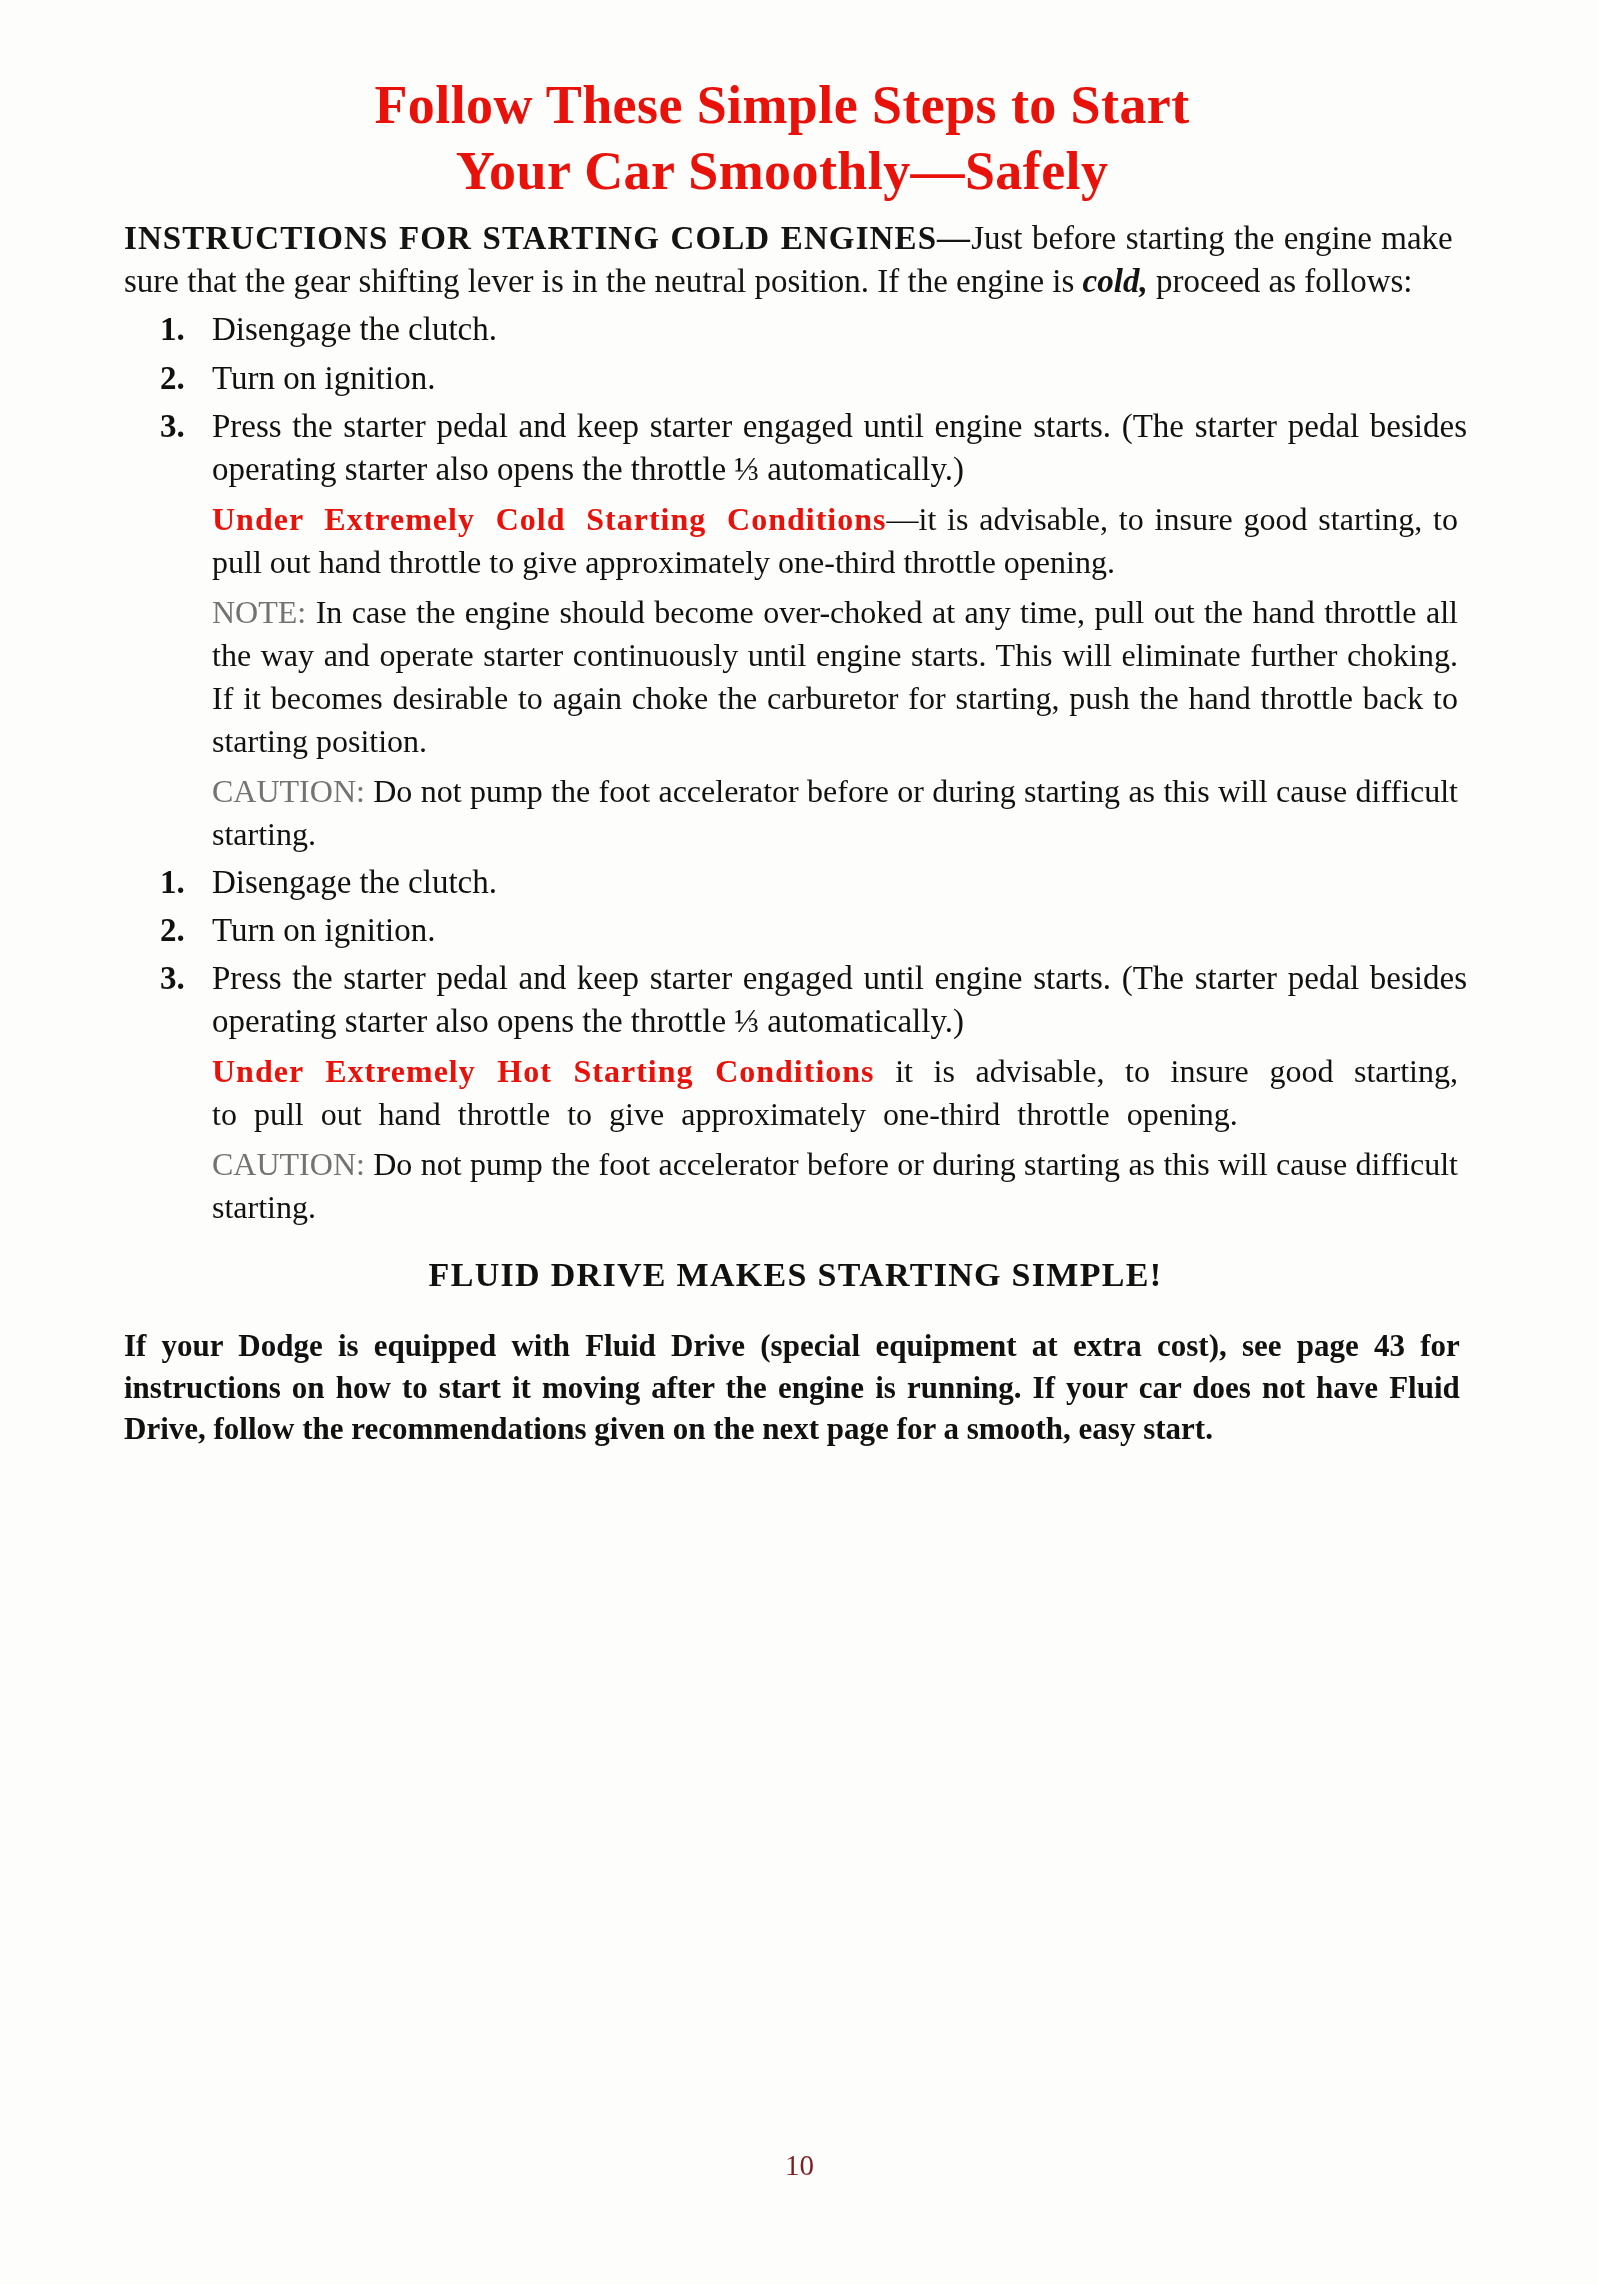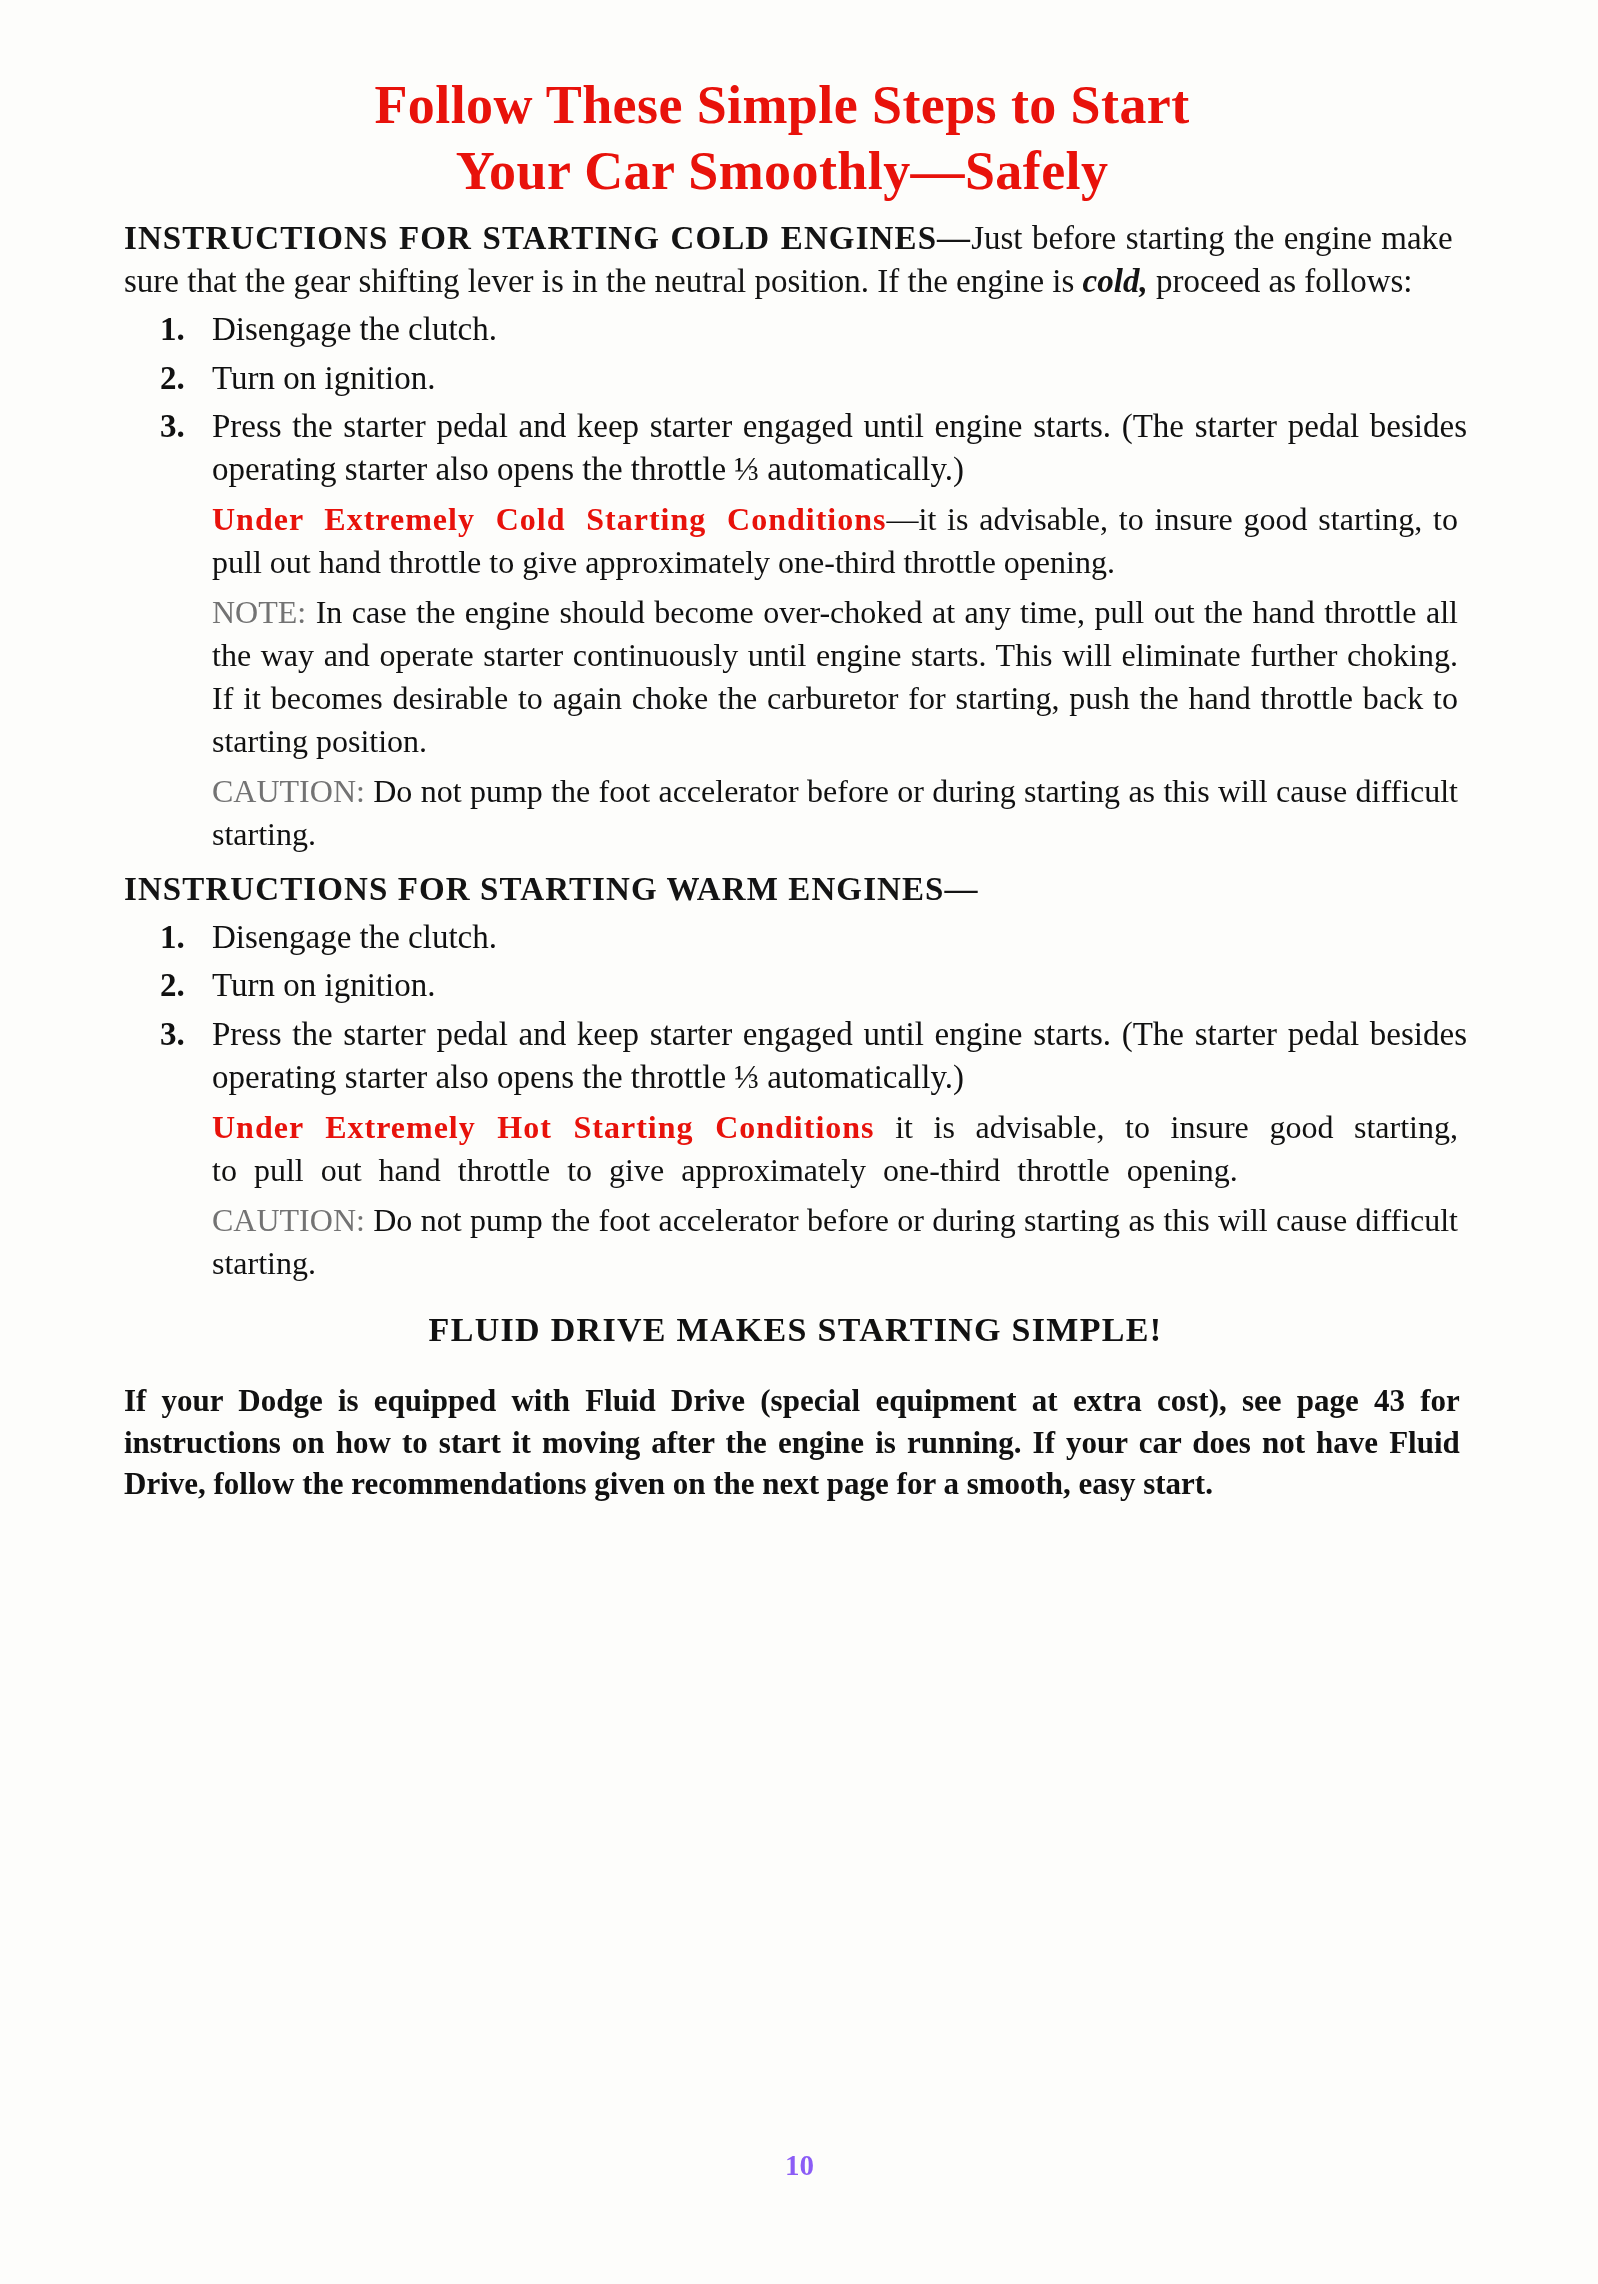--- a/index.html
+++ b/index.html
@@ -130,22 +130,22 @@
   }
 
   
   .page-number {
     position: absolute;
     left: 0;
     top: 2149px;
     width: 1599px;
     text-align: center;
     font-size: 29px;
-    font-weight: bold;
-    color: #8b5cf6;
+    font-weight: normal;
+    color: #7f1d1d;
   }
 </style>
 </head>
 <body>
 
 <div class="page">
   <div class="content">
 
     <h1 class="title">
       <span>Follow These Simple Steps to Start</span>
@@ -176,21 +176,20 @@
         <div class="sub">
           <span class="red">NOTE:</span><span> In case the engine should become over-choked at any time, pull out the hand throttle all the way and operate starter continuously until engine starts. This will eliminate further choking. If it becomes desirable to again choke the carburetor for starting, push the hand throttle back to starting position.</span>
         </div>
 
         <div class="sub">
           <span class="red">CAUTION:</span><span> Do not pump the foot accelerator before or during starting as this will cause difficult starting.</span>
         </div>
       </li>
     </ol>
 
-    <p class="para section-head">INSTRUCTIONS FOR STARTING WARM ENGINES—</p>
 
     <ol class="steps">
       <li class="tight">
         <span class="num">1.</span>
         <span>Disengage the clutch.</span>
       </li>
       <li class="tight">
         <span class="num">2.</span>
         <span>Turn on ignition.</span>
       </li>

